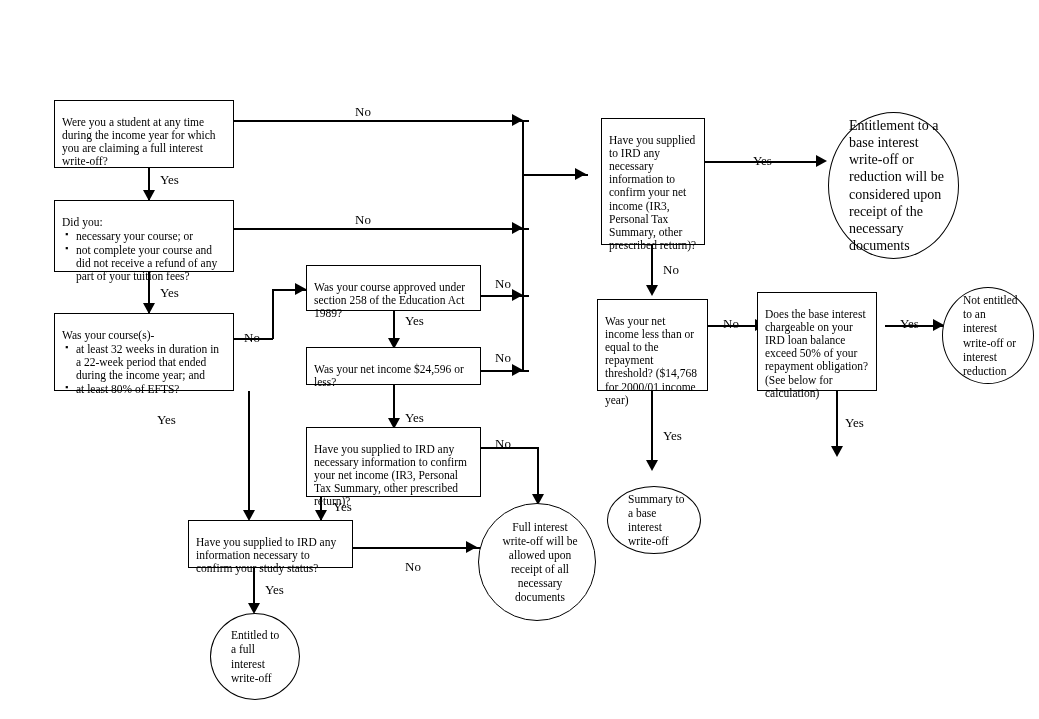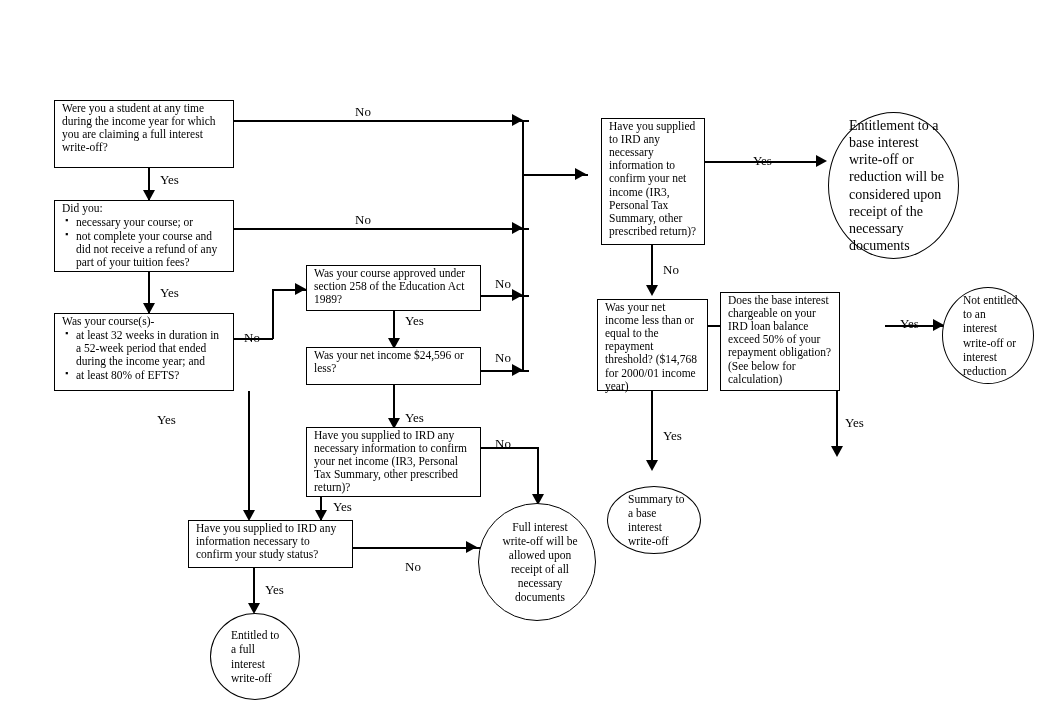--- a/index.html
+++ b/index.html
@@ -17,21 +17,21 @@
     overflow: hidden;
   }
   .node {
     position: absolute;
     box-sizing: border-box;
     color: #000000;
   }
   .box {
     border: 1.4px solid #000000;
     background: #ffffff;
-    padding: 1px 6px 4px 7px;
+    padding: 15px 6px 4px 7px;
     line-height: 1.14;
   }
   .ellipse {
     border: 1.4px solid #000000;
     background: #ffffff;
     border-radius: 50%;
     display: flex;
     align-items: center;
     justify-content: flex-start;
     line-height: 1.22;
@@ -189,21 +189,21 @@
     <span class="ttl">Did you:</span>
     <ul class="bl">
       <li>necessary your course; or</li>
       <li>not complete your course and did not receive a refund of any part of your tuition fees?</li>
     </ul>
   </div>
 
   <div class="node box" style="left:54px; top:313px; width:180px; height:78px; font-size:11.5px;">
     <span class="ttl">Was your course(s)-</span>
     <ul class="bl">
-      <li>at least 32 weeks in duration in a 52-week period that ended during the income year; and</li>
+      <li>at least 32 weeks in duration in a 22-week period that ended during the income year; and</li>
       <li>at least 80% of EFTS?</li>
     </ul>
   </div>
 
   <div class="node box" style="left:306px; top:265px; width:175px; height:46px; font-size:11.5px;">
     <span class="ttl">Was your course approved under section 258 of the Education Act 1989?</span>
   </div>
 
   <div class="node box" style="left:306px; top:347px; width:175px; height:38px; font-size:11.5px;">
     <span class="ttl">Was your net income $24,596 or less?</span>
@@ -218,21 +218,21 @@
   </div>
 
   <div class="node box" style="left:601px; top:118px; width:104px; height:127px; font-size:11.5px;">
     <span class="ttl">Have you supplied to IRD any necessary information to confirm your net income (IR3, Personal Tax Summary, other prescribed return)?</span>
   </div>
 
   <div class="node box" style="left:597px; top:299px; width:111px; height:92px; font-size:11.5px;">
     <span class="ttl">Was your net income less than or equal to the repayment threshold? ($14,768 for 2000/01 income year)</span>
   </div>
 
-  <div class="node box" style="left:720px; top:292px; width:120px; height:99px; font-size:11.5px;">
+  <div class="node box" style="left:757px; top:292px; width:120px; height:99px; font-size:11.5px;">
     <span class="ttl">Does the base interest chargeable on your IRD loan balance exceed 50% of your repayment obligation? (See below for calculation)</span>
   </div>
 
   <div class="node ellipse" style="left:210px; top:613px; width:90px; height:87px; font-size:11.5px;">
     <span class="etext">Entitled to a full interest write-off</span>
   </div>
 
   <div class="node ellipse" style="left:478px; top:503px; width:118px; height:118px; font-size:11.5px;text-align:center;">
     <span class="etext">Full interest write-off will be allowed upon receipt of all necessary documents</span>
   </div>

